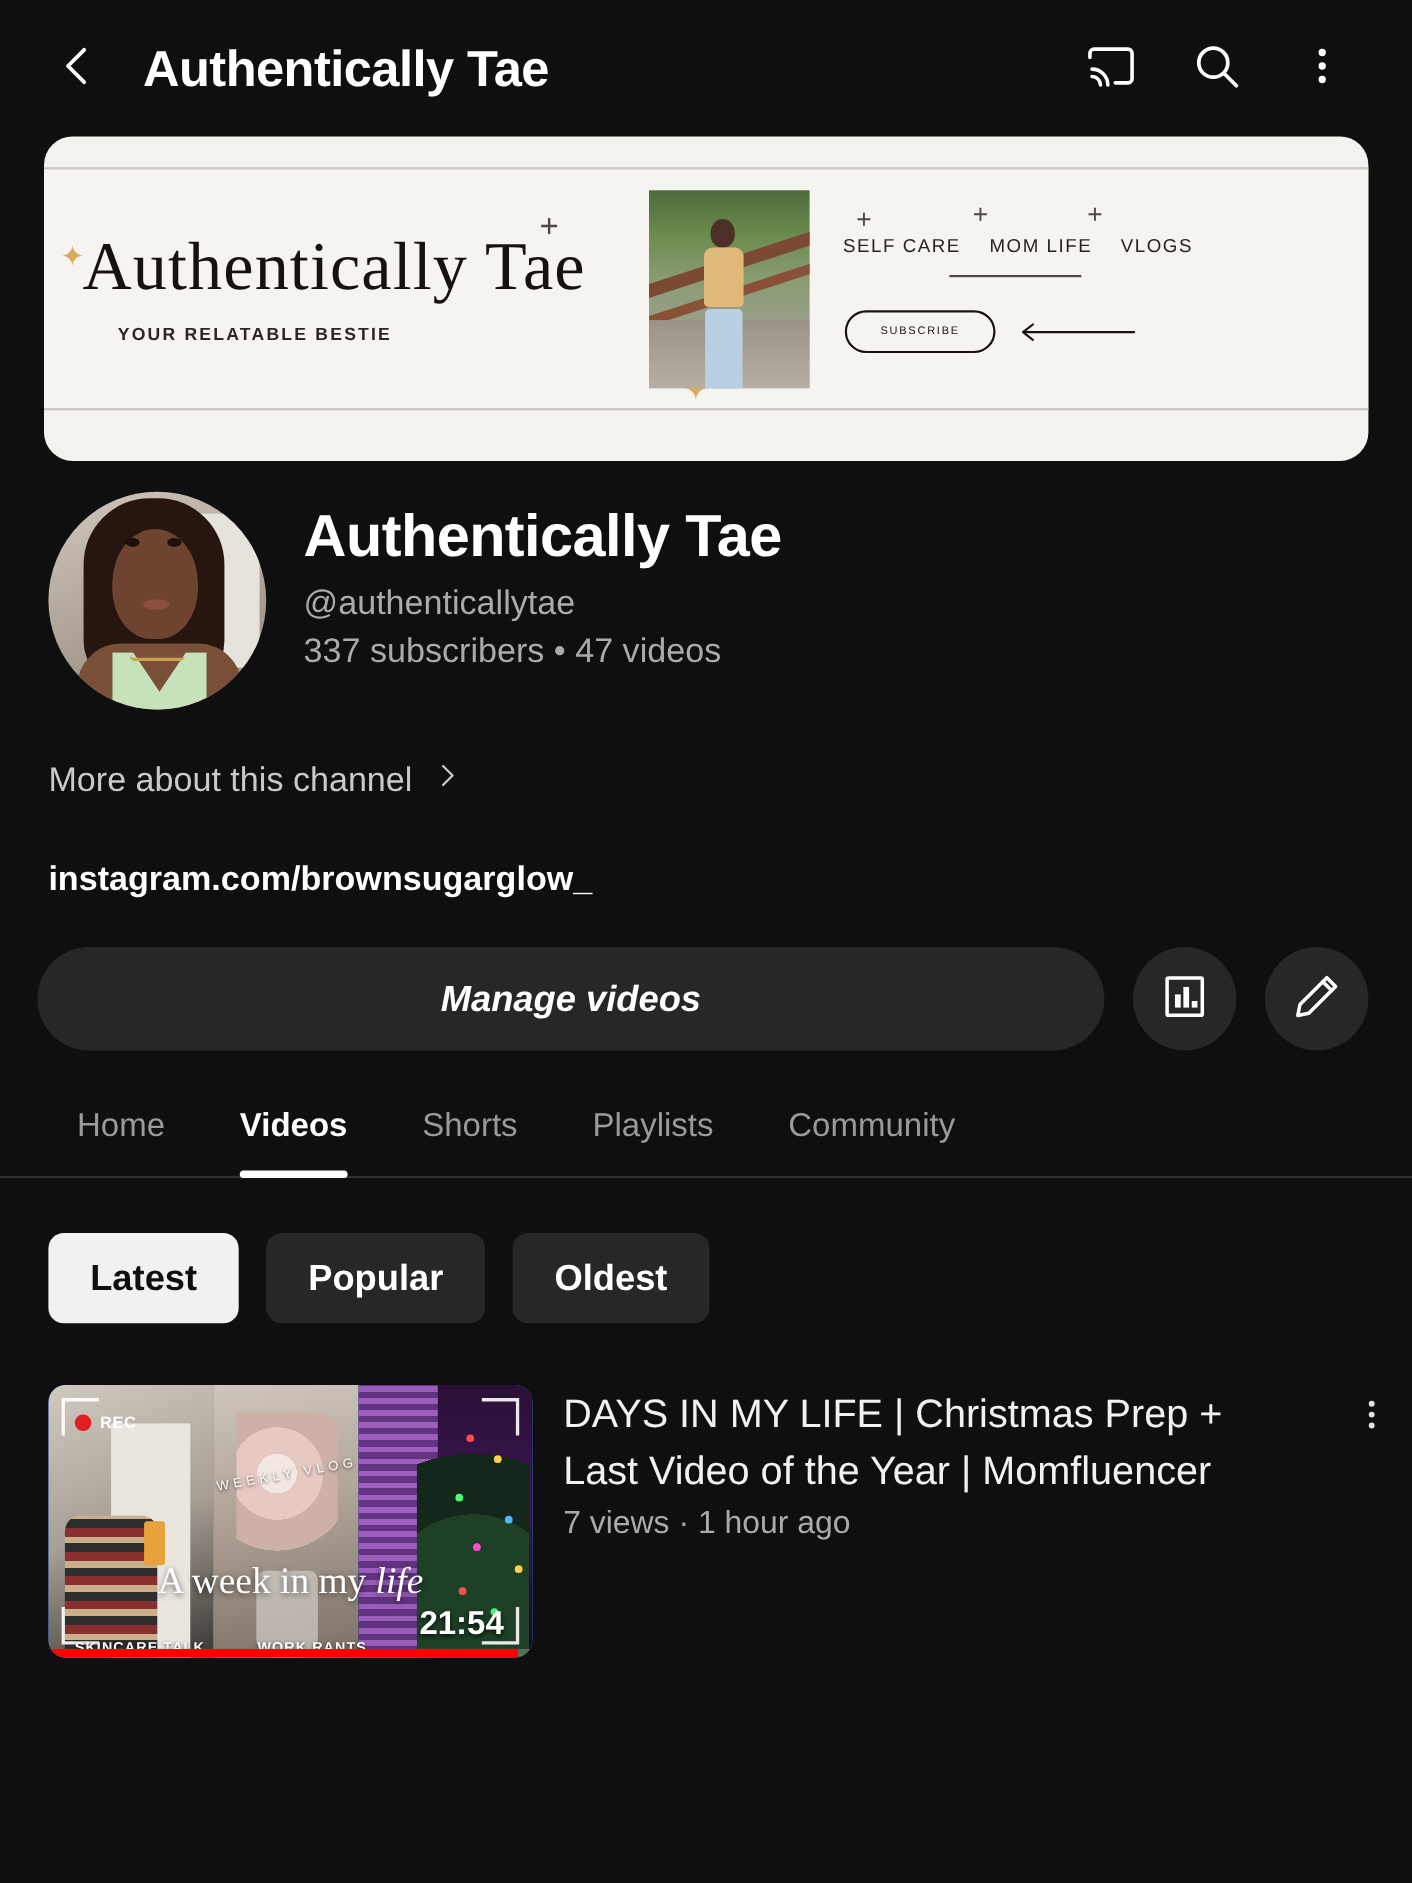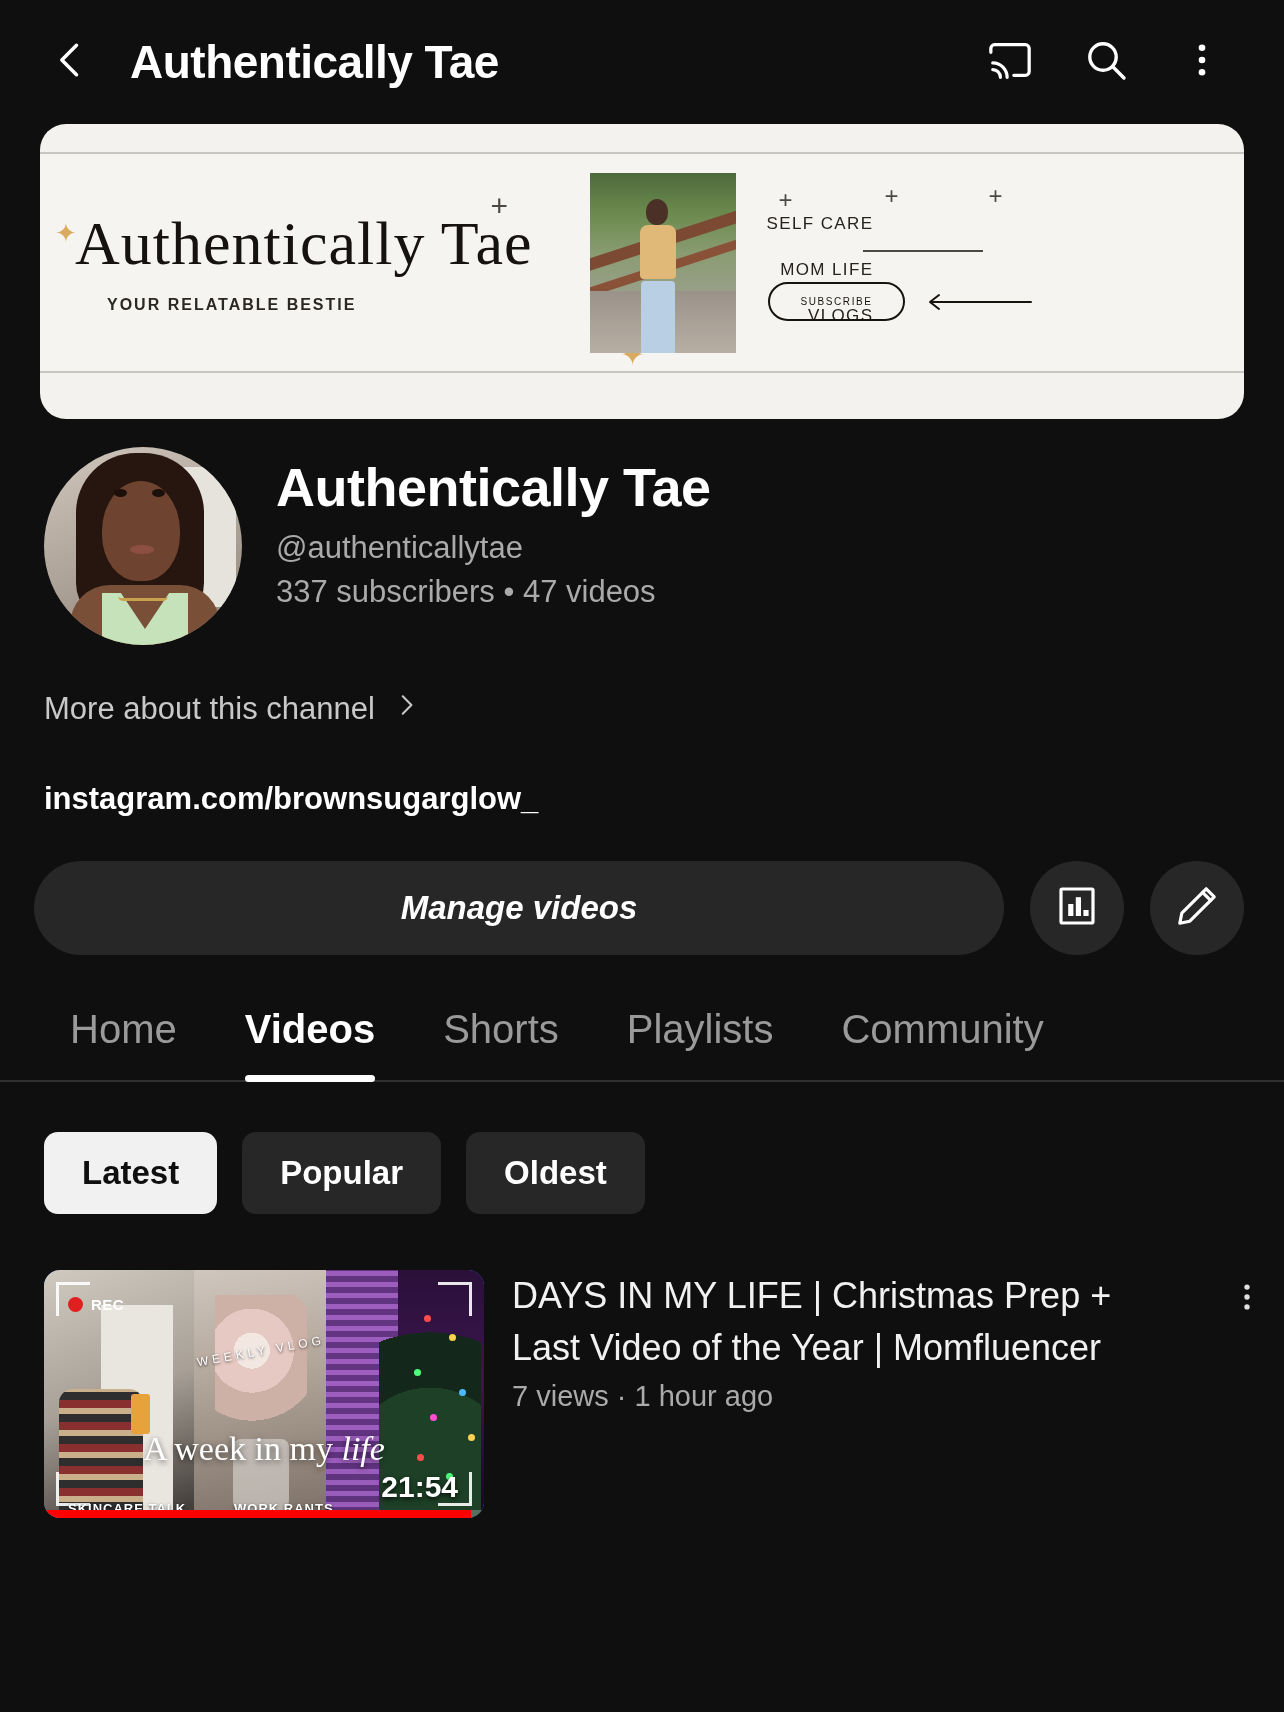--- a/index.html
+++ b/index.html
@@ -126,21 +126,20 @@
     flex: 1 1 auto;
     padding-left: 30px;
     position: relative;
     height: 100%;
   }
   .cats {
     position: absolute;
     top: 60px; left: 30px;
     display: flex; gap: 26px;
     align-items: flex-end;
-    flex-direction: column;
   }
   .cat {
     font-size: 17px;
     letter-spacing: 1.4px;
     color: #26231f;
   }
   .cat-underline {
     position: absolute;
     top: 96px; left: 127px;
     width: 120px; height: 2px; background: #4d4a45;
@@ -238,21 +237,21 @@
 
   
   .tabs {
     display: flex; align-items: flex-end;
     padding: 52px 0 0 36px;
     gap: 0;
     border-bottom: 2px solid #303030;
     position: relative;
   }
   .tab {
-    font-size: 40px;
+    font-size: 30px;
     color: #9a9a9a;
     padding: 0 34px 28px 34px;
     position: relative;
     white-space: nowrap;
   }
   .tab.active { color: #fff; font-weight: 700; }
   .tab.active::after {
     content: "";
     position: absolute;
     left: 34px; right: 34px; bottom: -2px;

